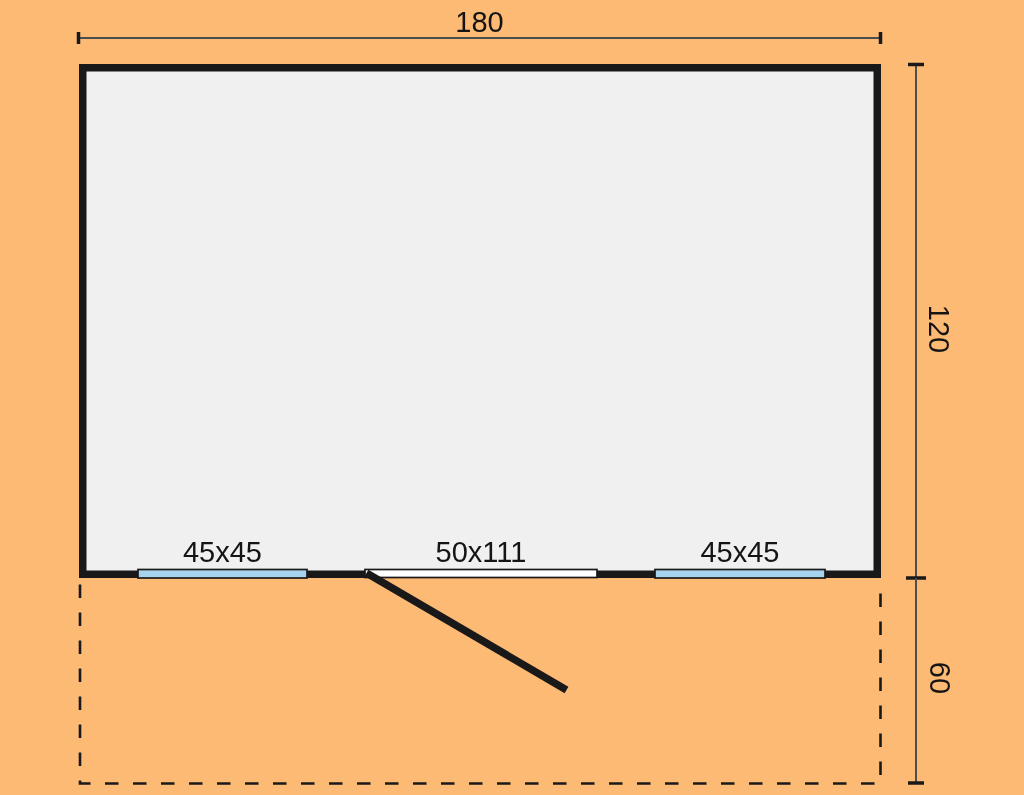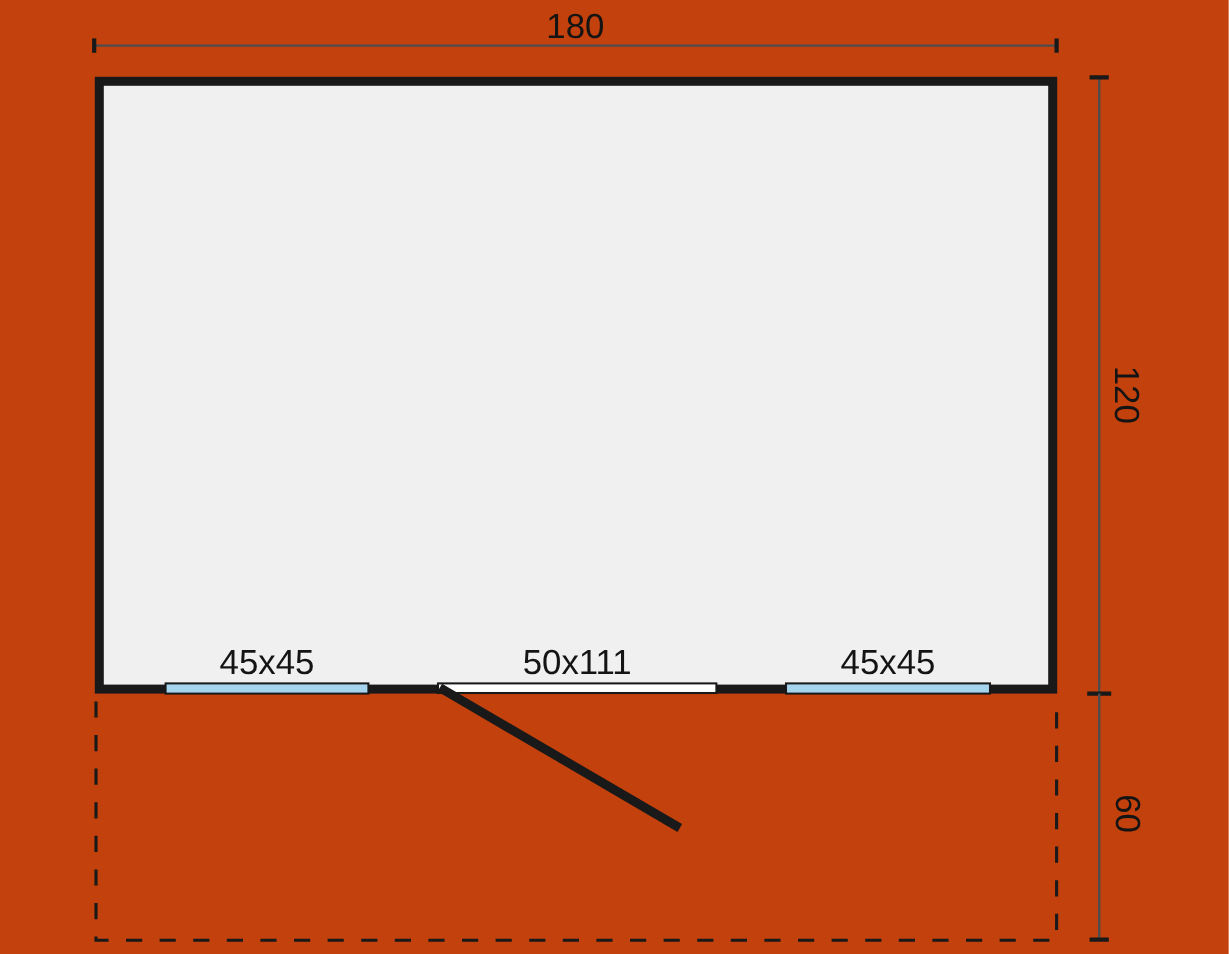--- a/index.html
+++ b/index.html
@@ -4,21 +4,21 @@
 <style>
   html, body {
     margin: 0;
     padding: 0;
     background: #ffffff;
   }
   #canvas {
     position: relative;
     width: 1024px;
     height: 795px;
-    background: #c2410c;
+    background: #fdba74;
     font-family: "Liberation Sans", sans-serif;
     overflow: hidden;
   }
   svg text {
     font-family: "Liberation Sans", sans-serif;
     font-size: 29px;
     fill: #141414;
   }
 </style>
 </head>

